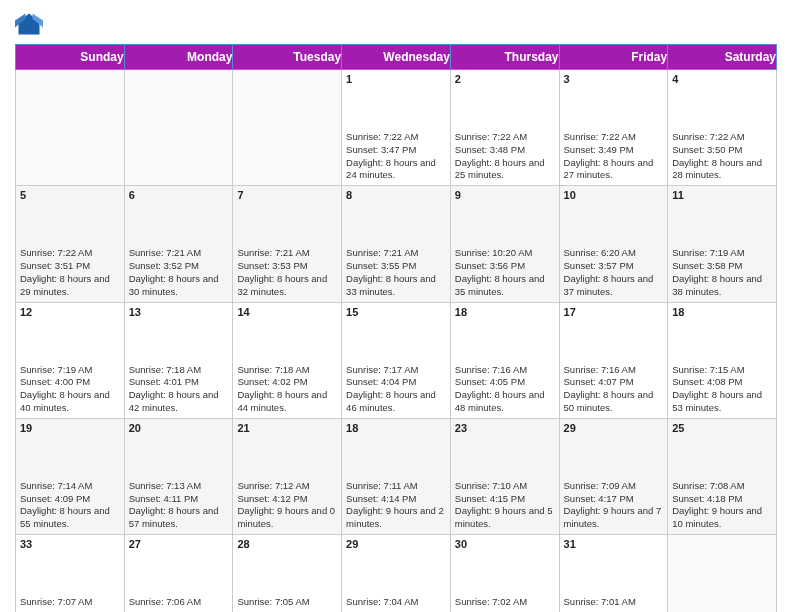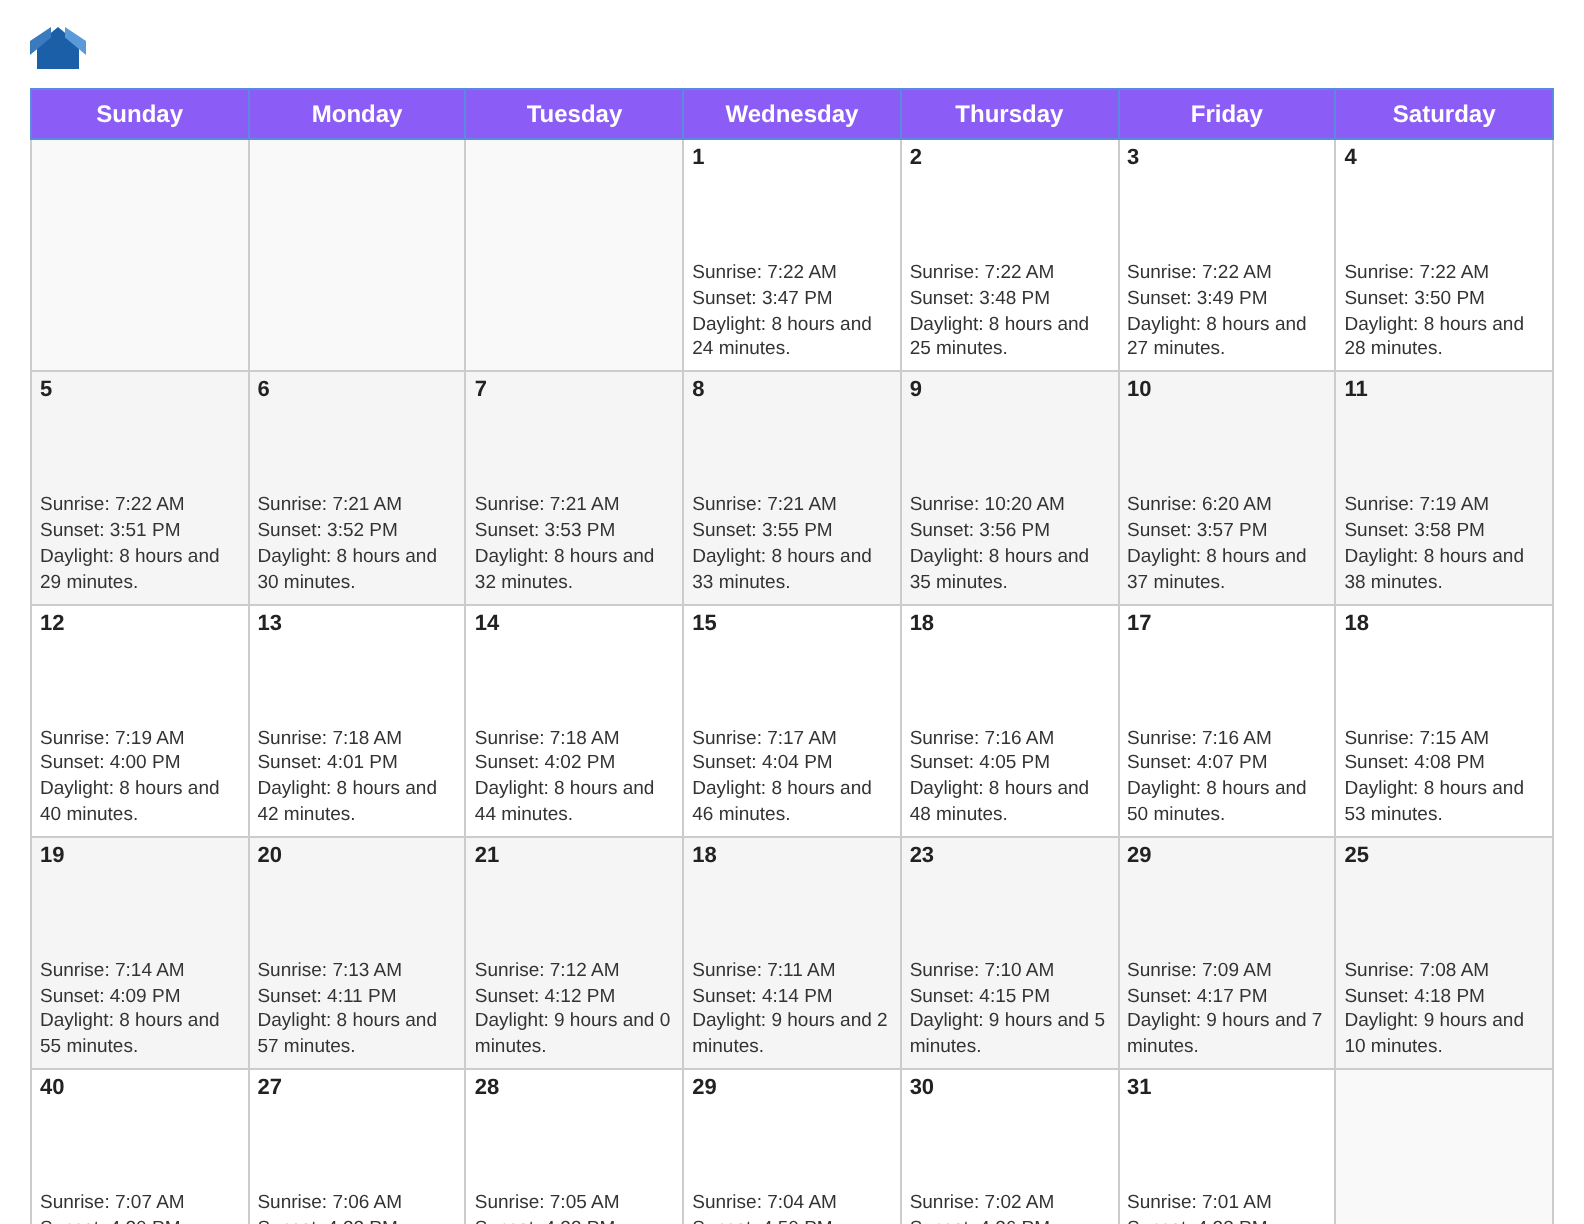--- a/index.html
+++ b/index.html
@@ -52,26 +52,26 @@
       color: #444;
       margin-top: 2px;
     }
     .calendar {
       flex: 1;
       border-collapse: collapse;
       width: 100%;
       table-layout: fixed;
     }
     .calendar th {
-      background-color: #8b5cf6;
+      background-color: #a21caf;
       color: #fff;
       font-size: 12px;
       font-weight: bold;
       padding: 5px 0;
-      text-align: center;
+      text-align: right;
       border: 1px solid #5a8adf;
     }
     .calendar td {
       border: 1px solid #ccc;
       vertical-align: top;
       padding: 3px 4px;
       font-size: 10px;
       color: #333;
       height: 80px;
       background: #fff;
@@ -311,21 +311,21 @@
           <td>
             <div class="day-number">25</div>
             <div class="day-info">Sunrise: 7:08 AM
 Sunset: 4:18 PM
 Daylight: 9 hours
 and 10 minutes.</div>
           </td>
         </tr>
         <tr>
           <td>
-            <div class="day-number">40</div>
+            <div class="day-number">33</div>
             <div class="day-info">Sunrise: 7:07 AM
 Sunset: 4:20 PM
 Daylight: 9 hours
 and 12 minutes.</div>
           </td>
           <td>
             <div class="day-number">27</div>
             <div class="day-info">Sunrise: 7:06 AM
 Sunset: 4:22 PM
 Daylight: 9 hours

